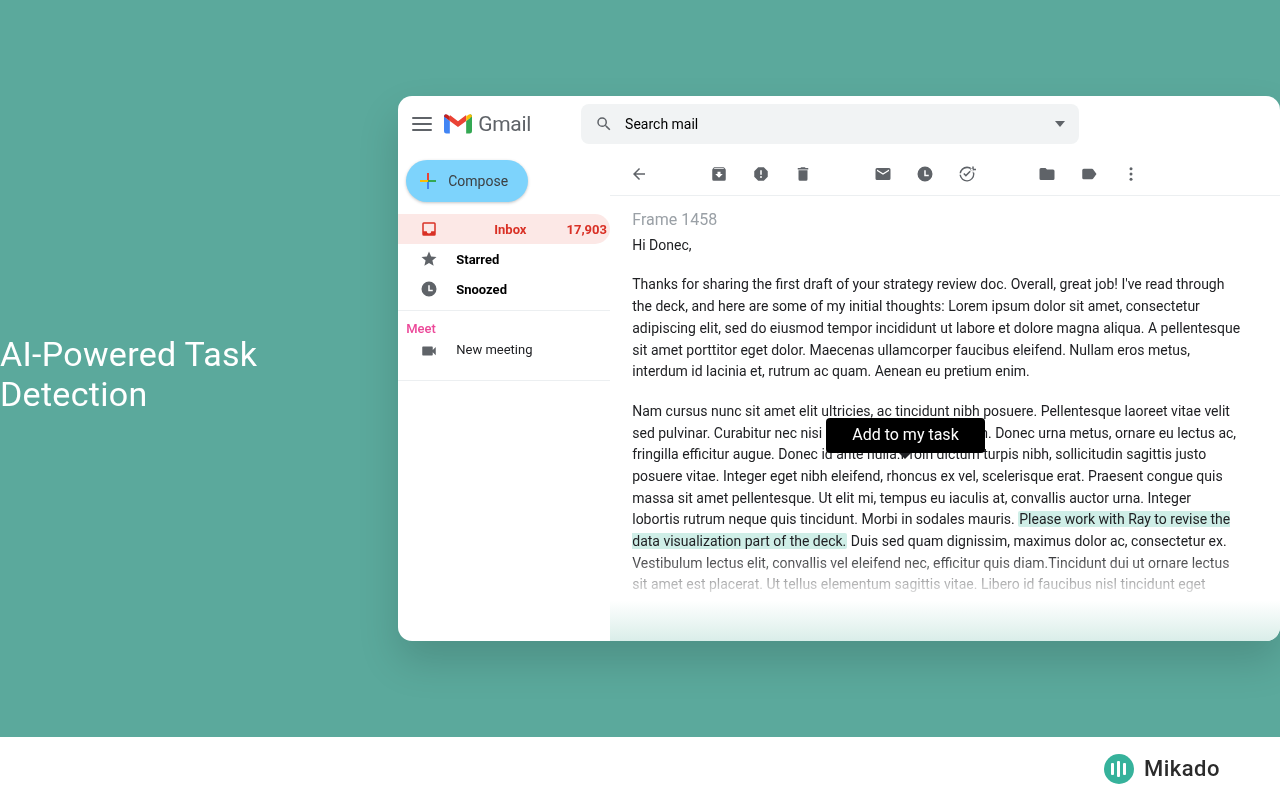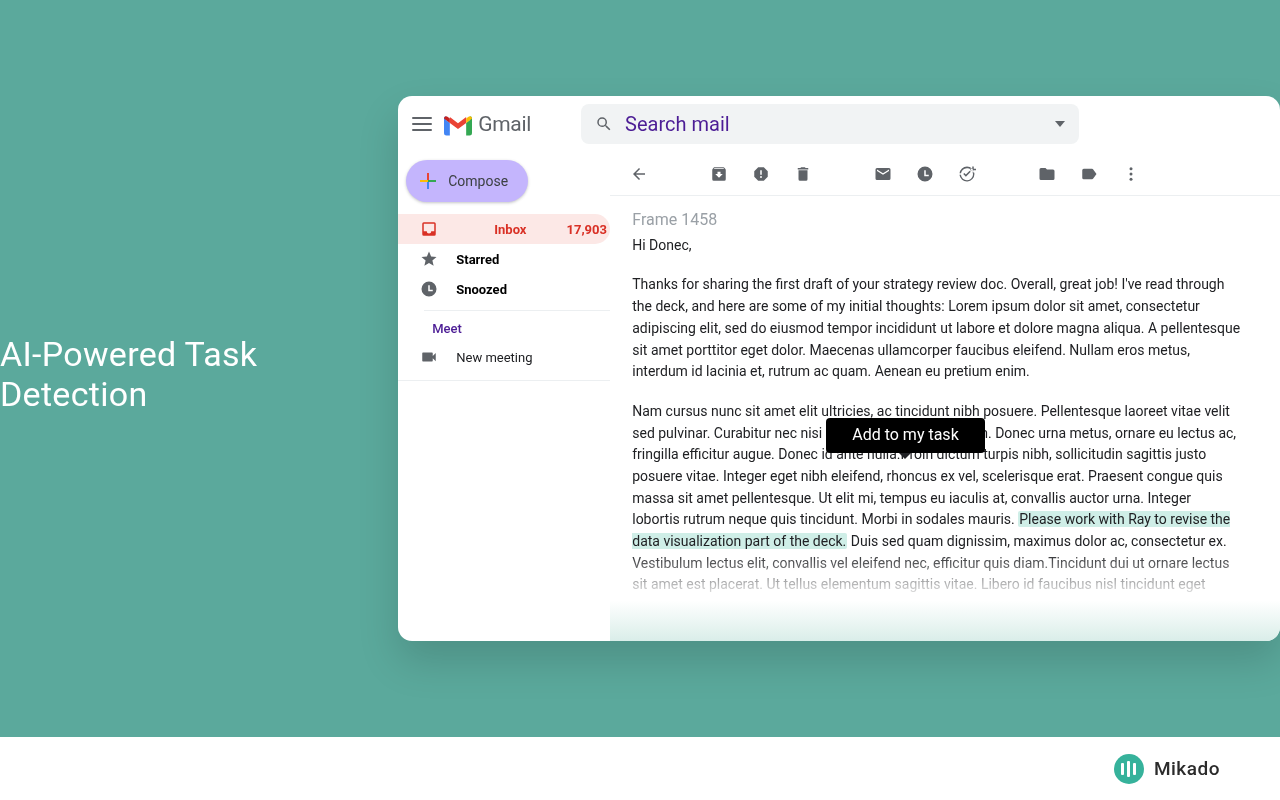--- a/index.html
+++ b/index.html
@@ -5,47 +5,47 @@
     * { margin: 0; padding: 0; box-sizing: border-box; }
     body { font-family: 'Google Sans', Roboto, Arial, sans-serif; width: 1280px; height: 800px; background: #fff; overflow: hidden; }
     .stage { width: 1280px; height: 737px; background: #5ba99c; display: flex; flex-direction: row; align-items: center; }
     .hero-title { color: #fff; font-size: 34px; font-weight: 400; margin-top: 48px; margin-bottom: 38px; letter-spacing: 0.3px; }
     .window { width: 916px; height: 545px; background: #fff; border-radius: 14px; box-shadow: 0 20px 40px rgba(0,0,0,0.15); overflow: hidden; position: relative; }
 
     
     .hdr { display:flex; align-items:center; height:56px; padding:0 14px; }
     .burger { width:20px; height:14px; display:flex; flex-direction:column; justify-content:space-between; margin-right:12px; cursor:pointer; }
     .burger span { display:block; height:2px; background:#5f6368; border-radius:1px; }
-    .glogo { display:flex; align-items:flex-end; margin-right:50px; }
+    .glogo { display:flex; align-items:flex-start; margin-right:50px; }
     .glogo svg { width:28px; height:22px; }
     .glogo-text { font-size:21px; color:#5f6368; margin-left:6px; letter-spacing:-0.3px; }
     .search { flex:1; max-width:498px; height:40px; background:#f1f3f4; border-radius:8px; display:flex; align-items:center; padding:0 14px; position:relative; }
     .search-icon { color:#5f6368; margin-right:12px; }
-    .search-input-ph { color:#4c1d95; font-size:20px; flex:1; }
+    .search-input-ph { color:#000000; font-size:14px; flex:1; }
     .search-caret { position:absolute; right:14px; color:#5f6368; }
 
     .body-row { display:flex; height:calc(100% - 56px); }
     .sidebar { width:212px; display:flex; flex-direction:column; }
     .compose-wrap { padding:8px 8px 12px 8px; }
-    .compose { height:42px; padding:0 20px 0 12px; border-radius:24px; background:#c4b5fd; box-shadow:0 1px 3px rgba(60,64,67,0.3); display:inline-flex; align-items:center; cursor:pointer; }
+    .compose { height:42px; padding:0 20px 0 12px; border-radius:24px; background:#7dd3fc; box-shadow:0 1px 3px rgba(60,64,67,0.3); display:inline-flex; align-items:center; cursor:pointer; }
     .compose .plus { width:20px; height:20px; margin-right:10px; position:relative; }
     .compose .plus::before, .compose .plus::after { content:''; position:absolute; background:#34a853; }
     .compose .plus::before { left:9px; top:2px; width:2px; height:16px; background: linear-gradient(#ea4335 0 50%, #4285f4 50% 100%); }
     .compose .plus::after  { top:9px; left:2px; height:2px; width:16px; background: linear-gradient(90deg,#fbbc05 0 50%, #34a853 50% 100%); }
     .compose-label { font-size:14px; color:#3c4043; }
 
     .navlist { list-style:none; }
     .navitem { height:30px; display:flex; align-items:center; padding-left:22px; padding-right:14px; font-size:13px; color:#000000; cursor:pointer; border-top-right-radius:16px; border-bottom-right-radius:16px;font-weight:bold; }
     .navitem .ico { width:20px; color:#5f6368; margin-right:16px; display:flex; }
     .navitem.active { background:#fce8e6; color:#d93025; font-weight:700;gap:40px; }
     .navitem.active .ico { color:#d93025; }
     .navitem .count { margin-left:auto; font-weight:700; }
 
-    .meet-hd { font-size:13px; font-weight:500; color:#4c1d95; padding:10px 0 6px 8px; border-top:1px solid #eceff1; margin-top:6px;margin-left:26px; }
-    .meetitem { height:30px; display:flex; align-items:center; padding-left:22px; font-size:13px; color:#202124; cursor:pointer; }
+    .meet-hd { font-size:13px; font-weight:500; color:#ec4899; padding:10px 0 6px 8px; border-top:1px solid #eceff1; margin-top:6px; }
+    .meetitem { height:30px; display:flex; align-items:flex-start; padding-left:22px; font-size:13px; color:#202124; cursor:pointer; }
     .meetitem .ico { width:20px; color:#5f6368; margin-right:16px; display:flex; }
     .meet-sep { height:1px; background:#eceff1; margin-top:8px; }
 
     .main { flex:1; border-left:0; }
     .toolbar { height:44px; border-bottom:1px solid #eceff1; display:flex; align-items:center; padding:0 20px; gap:24px; color:#5f6368; }
     .toolbar .tb-ico { width:18px; height:18px; display:flex; align-items:center; justify-content:center; cursor:pointer; }
     .tb-gap { width:14px; }
 
     .msgarea { padding:12px 38px 0 22px; font-size:14px; color:#202124; line-height:1.55; position:relative; height:calc(100% - 44px); overflow:hidden; }
     .frame-label { color:#9aa0a6; font-size:16px; margin-bottom:2px; }
@@ -54,21 +54,21 @@
     .tooltip { position:absolute; background:#000000; color:#fff; font-size:16px; padding:5px 26px; border-radius:4px; white-space:nowrap; }
     .tooltip::after { content:''; position:absolute; left:50%; bottom:-6px; margin-left:-6px; border:6px solid transparent; border-top-color:#202124; border-bottom:none; }
     .fade { position:absolute; left:0; right:0; bottom:0; height:90px; background:linear-gradient(rgba(255,255,255,0), #fff 55%, #c9e6df 120%); pointer-events:none; }
 
     
     .brandbar { height:63px; display:flex; align-items:center; justify-content:flex-end; padding-right:60px; background:#fff; }
     .brand { display:flex; align-items:center; gap:10px; }
     .brand-badge { width:30px; height:30px; border-radius:50%; background:#36b29b; display:flex; align-items:center; justify-content:center; }
     .brand-badge span { display:inline-block; width:3px; height:12px; background:#fff; margin:0 1.5px; border-radius:1px; }
     .brand-badge span:nth-child(2){ height:16px; }
-    .brand-name { font-size:19px; color:#2b2b2b; font-weight:500; letter-spacing:0.5px; }
+    .brand-name { font-size:22px; color:#2b2b2b; font-weight:500; letter-spacing:0.5px; }
 
     svg { display:block; }
   </style>
 </head>
 <body>
 
 <div class="stage">
   <div class="hero-title">AI-Powered Task Detection</div>
 
   <div class="window">

